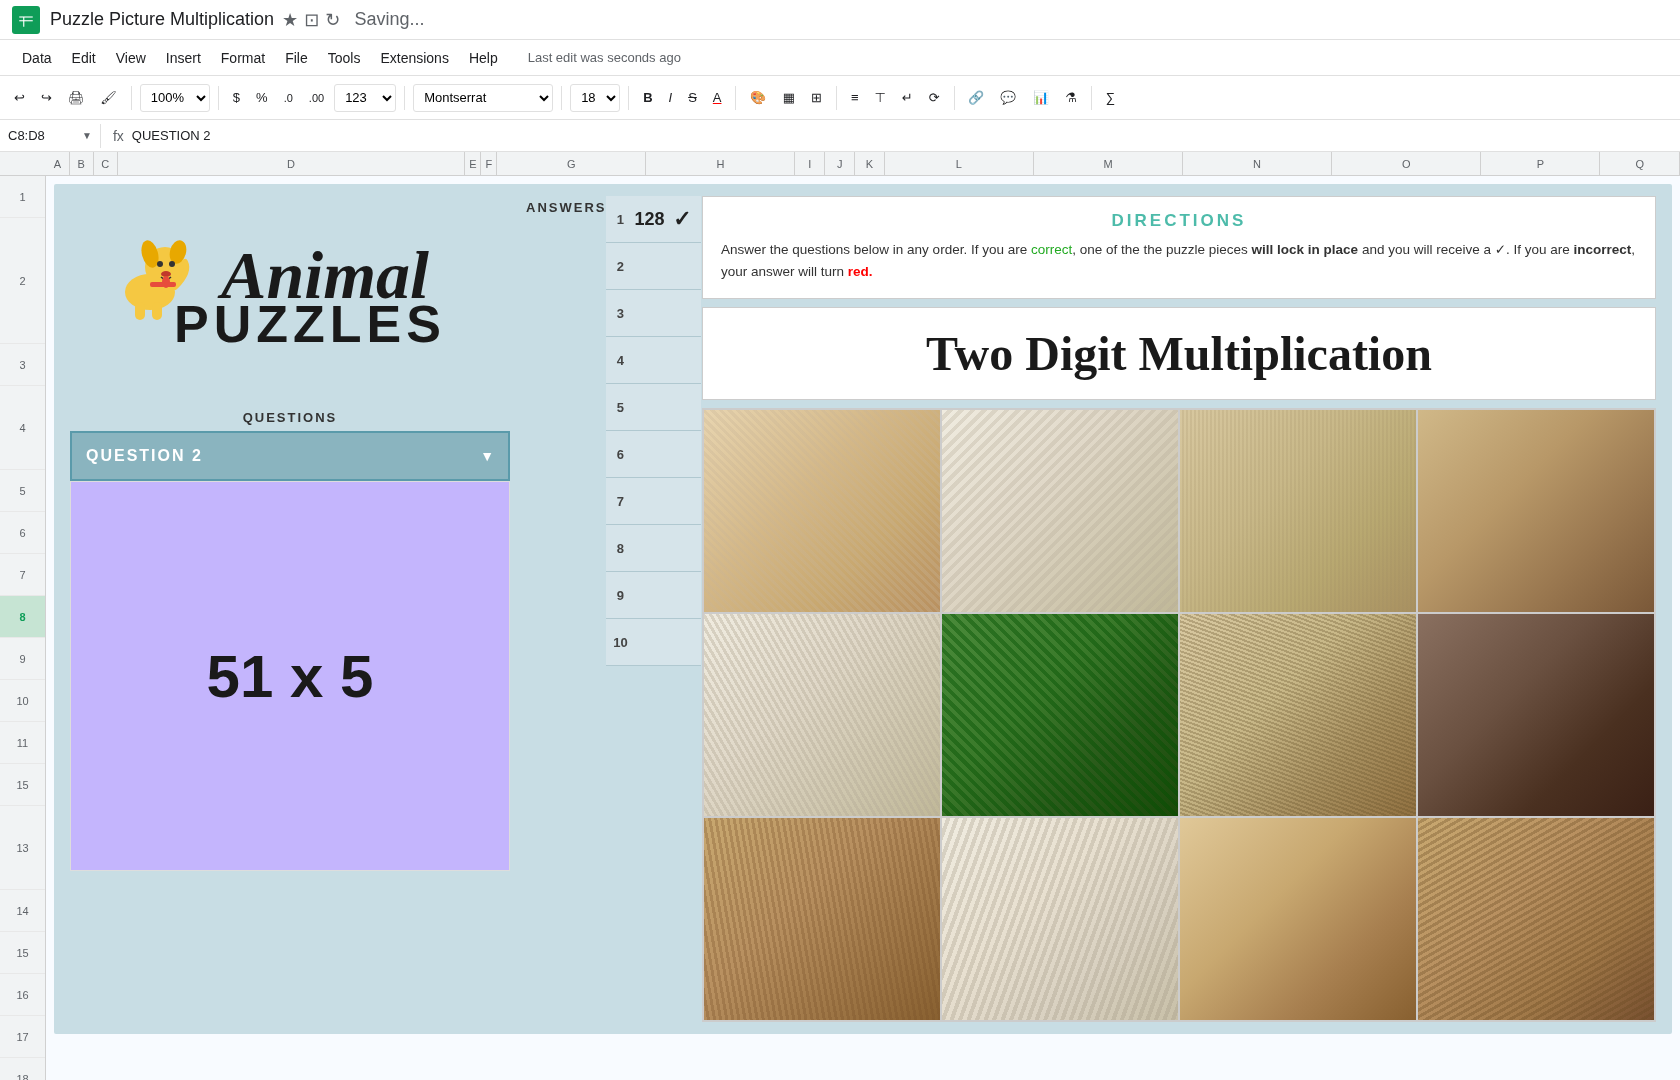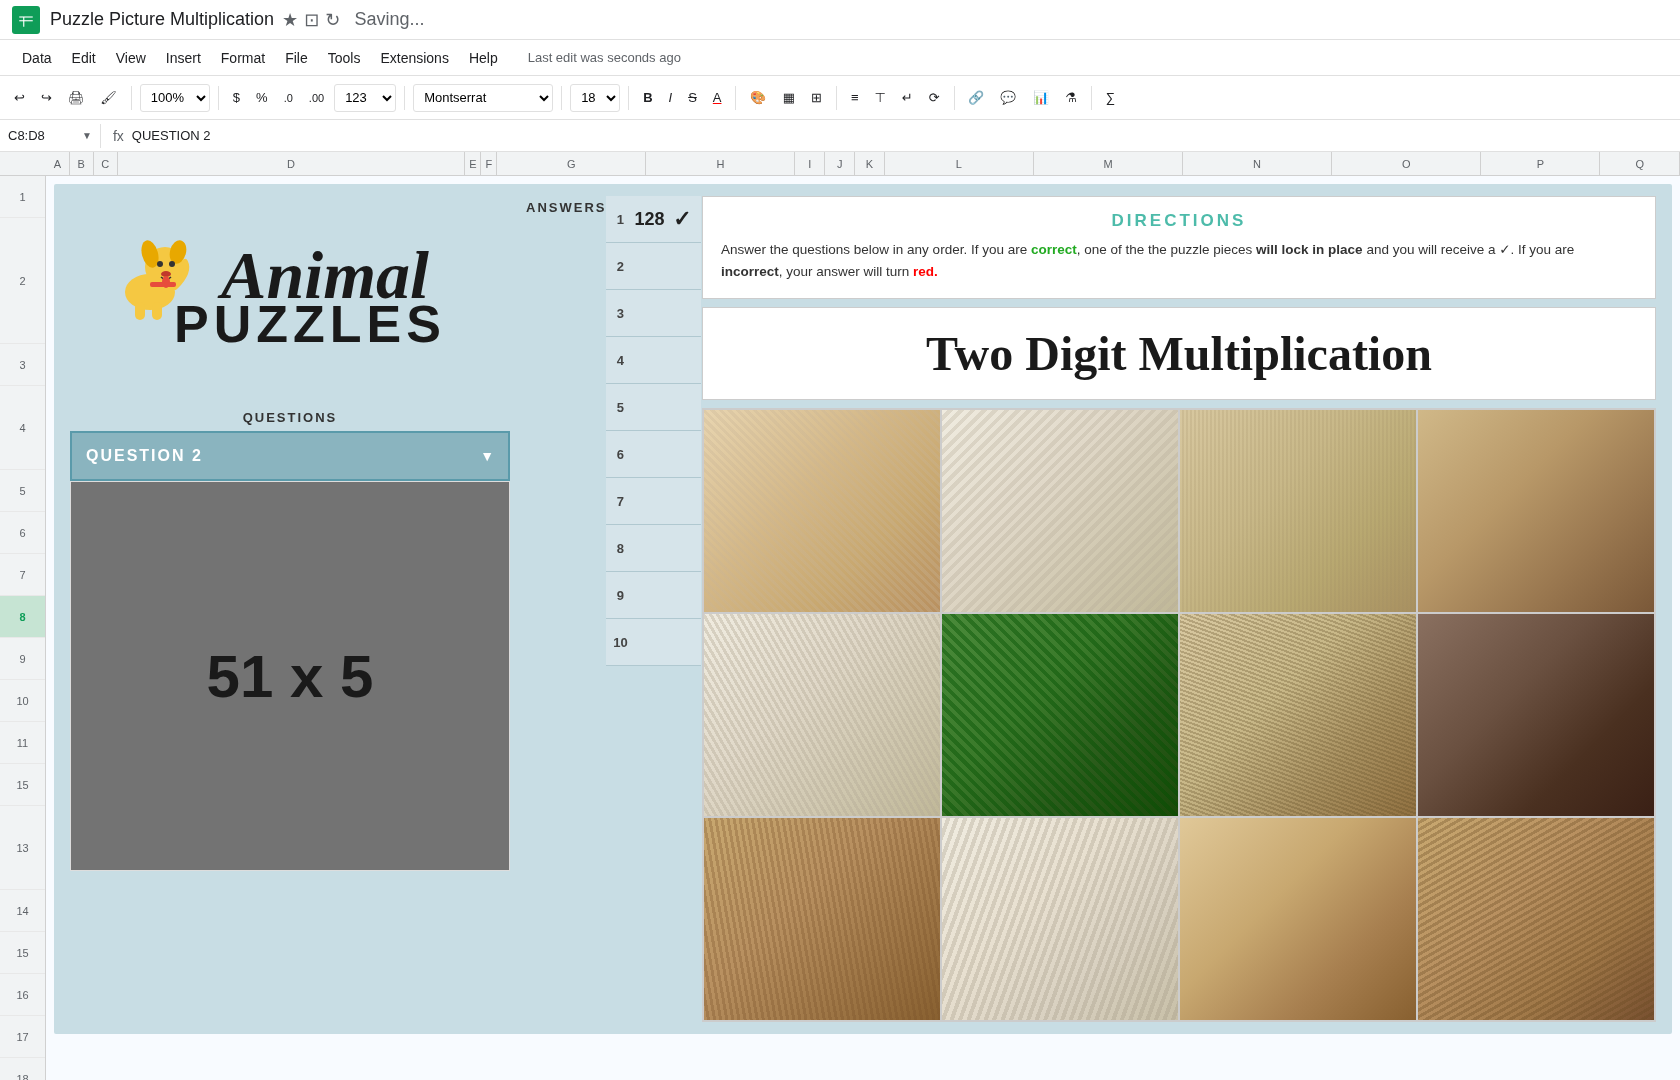--- a/index.html
+++ b/index.html
@@ -391,21 +391,21 @@
             </div>
 
             <div>
               <div style="text-align:center; font-size:13px; font-weight:bold; letter-spacing:2px; color:#333; margin-bottom:6px;">QUESTIONS</div>
 
               <div style="background:#8ab4bf; border:2px solid #5a9aaa; height:50px; display:flex; align-items:center; justify-content:space-between; padding:0 14px; cursor:pointer;">
                 <span style="color:white; font-size:16px; font-weight:bold; letter-spacing:2px;">QUESTION 2</span>
                 <span style="color:white; font-size:14px;">▼</span>
               </div>
 
-              <div style="background:#737373; height:390px; display:flex; align-items:center; justify-content:center; border:1px solid #ddd;">
+              <div style="background:#c4b5fd; height:390px; display:flex; align-items:center; justify-content:center; border:1px solid #ddd;">
                 <span style="font-size:60px; font-weight:900; color:#1a1a1a;">51 x 5</span>
               </div>
             </div>
           </div>
 
           <div style="width:160px; display:flex; flex-direction:row;">
             <div style="text-align:center; font-size:13px; font-weight:bold; letter-spacing:2px; color:#333; margin-bottom:4px; margin-top:4px;">ANSWERS</div>
             <div style="height:3px; background:#8ab4bf; margin-bottom:2px;"></div>
 
             <div>
@@ -462,21 +462,21 @@
                 <span style="width:36px;"></span>
               </div>
             </div>
           </div>
 
           <div style="flex:1; display:flex; flex-direction:column; gap:8px;">
 
             <div style="background:white; border:1px solid #ccc; padding:14px 18px;">
               <div style="text-align:center; font-size:17px; font-weight:bold; color:#4dbbaa; letter-spacing:3px; margin-bottom:8px;">DIRECTIONS</div>
               <div style="font-size:13.5px; color:#333; line-height:1.65;">
-                <span>Answer the questions below in any order. If you are </span><span style="color:#22aa22; font-weight:bold;">correct</span><span>, one of the the puzzle pieces <strong>will lock in place</strong> and you will receive a ✓. If you are <strong>incorrect</strong>, your answer will turn <span style="color:red; font-weight:bold;">red.</span></span>
+                <span>Answer the questions below in any order. If you are </span><span style="color:#22aa22; font-weight:normal;">correct</span><span>, one of the the puzzle pieces <strong>will lock in place</strong> and you will receive a ✓. If you are <strong>incorrect</strong>, your answer will turn <span style="color:red; font-weight:bold;">red.</span></span>
               </div>
             </div>
 
             <div style="background:white; border:1px solid #ccc; padding:18px 20px; text-align:center;">
               <span style="font-size:48px; font-weight:900; color:#1a1a1a; font-family: Georgia, serif;">Two Digit Multiplication</span>
             </div>
 
             <div style="flex:1; border:2px solid #ccc; display:grid; grid-template-columns: repeat(4, 1fr); grid-template-rows: repeat(3, 1fr); gap:2px; background:#ccc;">
 
               <div style="background: linear-gradient(135deg, #e8d5b0 0%, #d4b888 40%, #c8a870 70%, #b89060 100%);">

